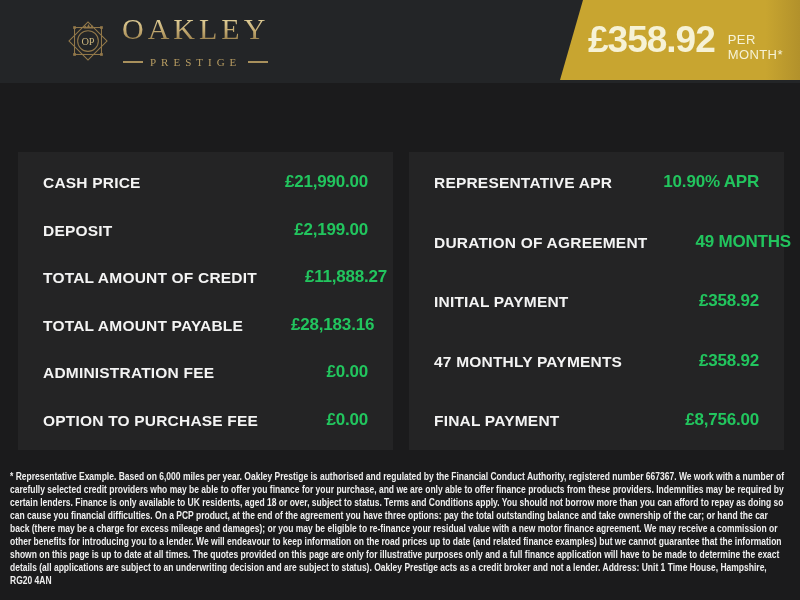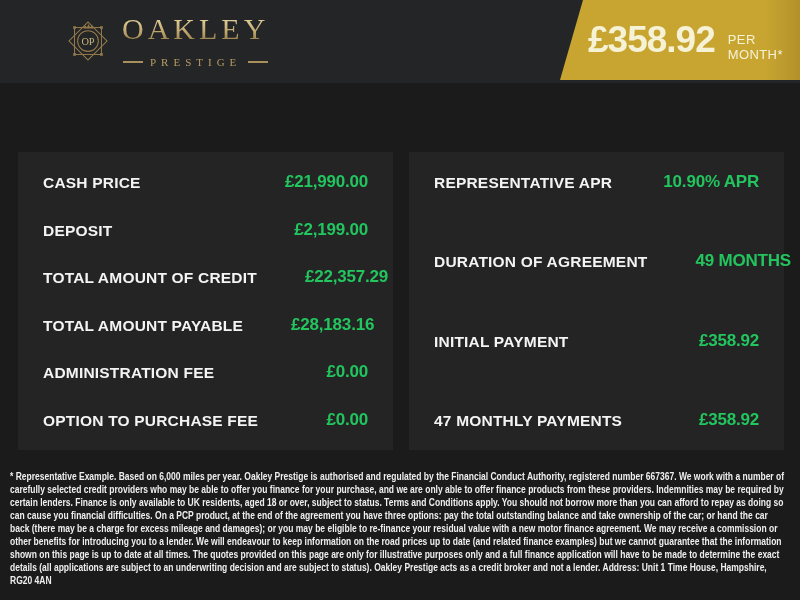--- a/index.html
+++ b/index.html
@@ -142,21 +142,21 @@
     <div class="frow">
       <span class="lbl">CASH PRICE</span>
       <span class="val">£21,990.00</span>
     </div>
     <div class="frow">
       <span class="lbl">DEPOSIT</span>
       <span class="val">£2,199.00</span>
     </div>
     <div class="frow">
       <span class="lbl">TOTAL AMOUNT OF CREDIT</span>
-      <span class="val">£22,357.29</span>
+      <span class="val">£11,888.27</span>
     </div>
     <div class="frow">
       <span class="lbl">TOTAL AMOUNT PAYABLE</span>
       <span class="val">£28,183.16</span>
     </div>
     <div class="frow">
       <span class="lbl">ADMINISTRATION FEE</span>
       <span class="val">£0.00</span>
     </div>
     <div class="frow">
@@ -175,17 +175,21 @@
       <span class="val">49 MONTHS</span>
     </div>
     <div class="frow">
       <span class="lbl">INITIAL PAYMENT</span>
       <span class="val">£358.92</span>
     </div>
     <div class="frow">
       <span class="lbl">47 MONTHLY PAYMENTS</span>
       <span class="val">£358.92</span>
     </div>
+    <div class="frow">
+      <span class="lbl">FINAL PAYMENT</span>
+      <span class="val">£8,756.00</span>
+    </div>
   </div>
 
   <div class="disclaimer">* Representative Example. Based on 6,000 miles per year. Oakley Prestige is authorised and regulated by the Financial Conduct Authority, registered number 667367. We work with a number of carefully selected credit providers who may be able to offer you finance for your purchase, and we are only able to offer finance products from these providers. Indemnities may be required by certain lenders. Finance is only available to UK residents, aged 18 or over, subject to status. Terms and Conditions apply. You should not borrow more than you can afford to repay as doing so can cause you financial difficulties. On a PCP product, at the end of the agreement you have three options: pay the total outstanding balance and take ownership of the car; or hand the car back (there may be a charge for excess mileage and damages); or you may be eligible to re-finance your residual value with a new motor finance agreement. We may receive a commission or other benefits for introducing you to a lender. We will endeavour to keep information on the road prices up to date (and related finance examples) but we cannot guarantee that the information shown on this page is up to date at all times. The quotes provided on this page are only for illustrative purposes only and a full finance application will have to be made to determine the exact details (all applications are subject to an underwriting decision and are subject to status). Oakley Prestige acts as a credit broker and not a lender. Address: Unit 1 Time House, Hampshire, RG20 4AN</div>
 
 </div>
 
 </body></html>

